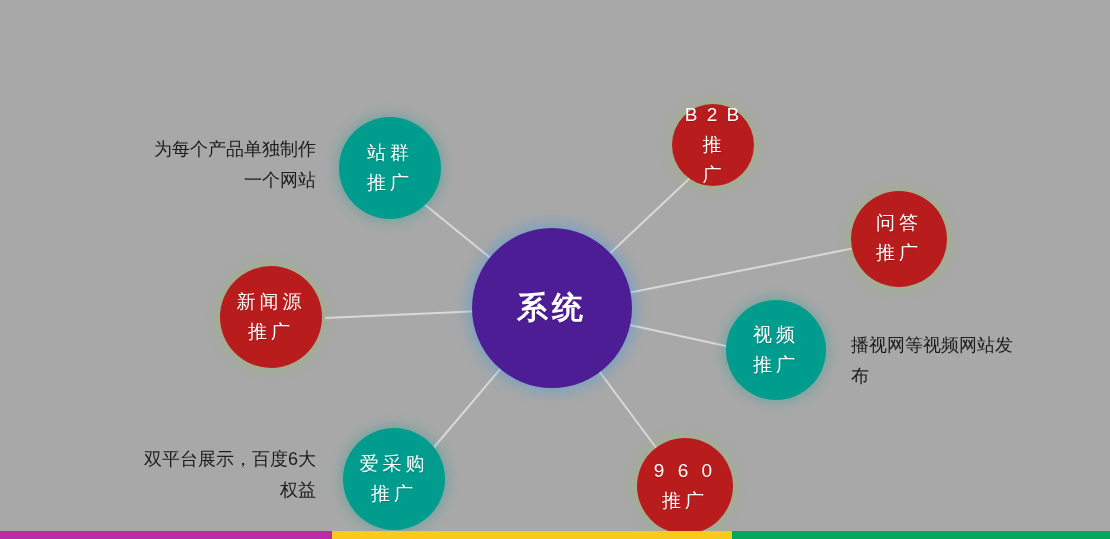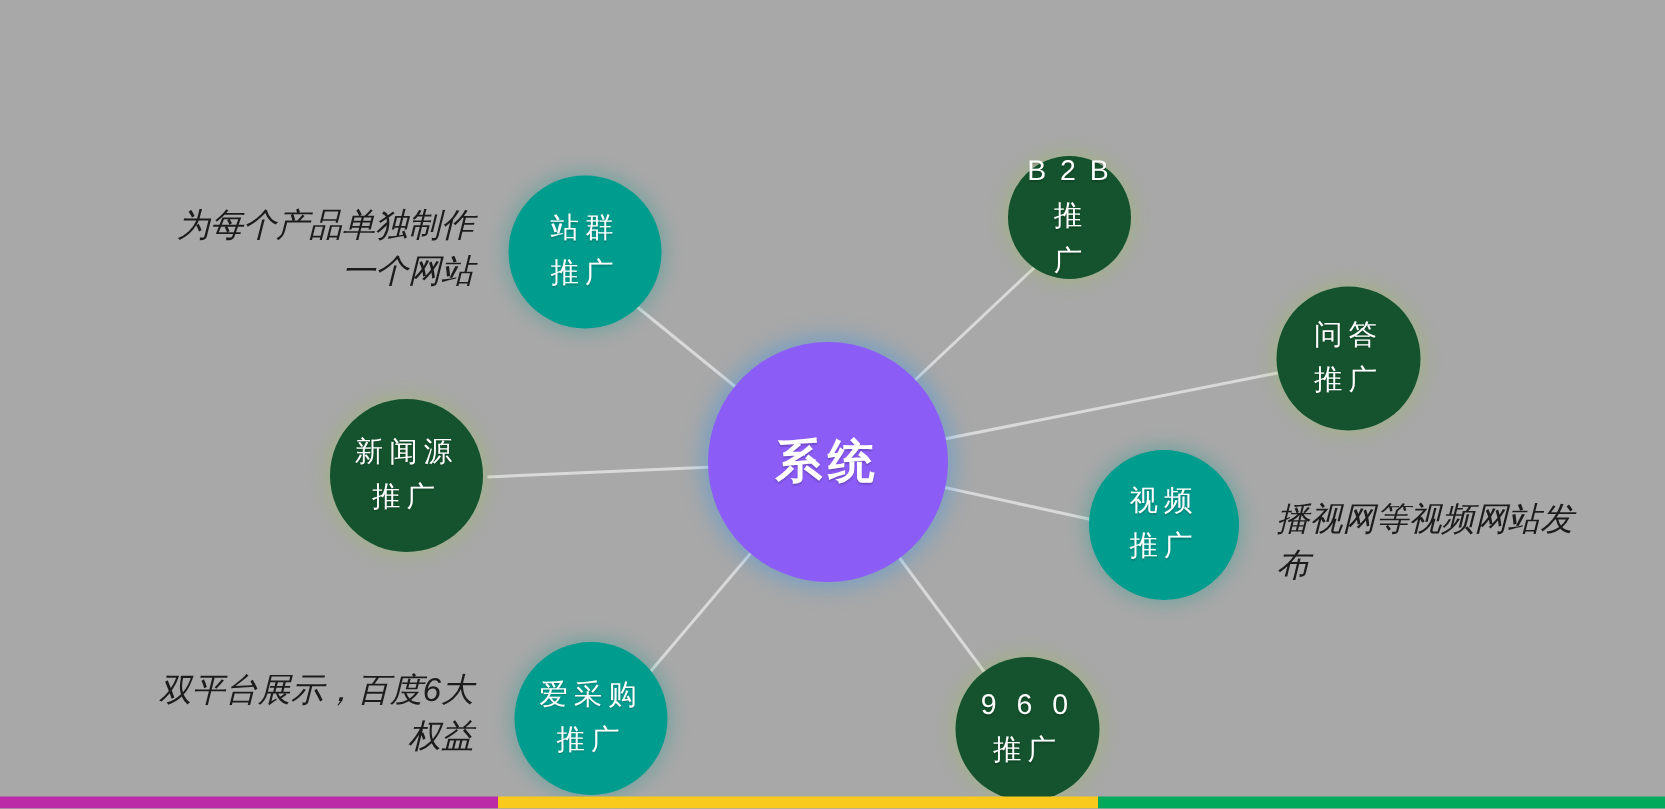--- a/index.html
+++ b/index.html
@@ -48,53 +48,52 @@
     text-align: center;
     color: #ffffff;
     box-sizing: border-box;
   }
   .node-label {
     display: block;
     white-space: nowrap;
     text-shadow: 0 1px 1px rgba(0,0,0,0.18);
   }
   .node.center {
-    background: #8b5cf6;
+    background: #4c1d95;
     box-shadow: 0 0 14px 4px rgba(43,148,240,0.38);
   }
   .node.center .node-label {
     font-size: 31px;
     font-weight: bold;
     letter-spacing: 4px;
   }
   .node.teal {
     background: #009c8e;
     box-shadow: 0 0 12px 3px rgba(0,156,142,0.30);
   }
   .node.green {
-    background: #14532d;
+    background: #b91c1c;
     box-shadow: 0 0 12px 3px rgba(142,198,64,0.28);
   }
   .node .node-label.two-line {
     font-size: 19px;
     line-height: 30px;
     letter-spacing: 4px;
     white-space: pre-line;
   }
   .node.overflow .node-label.two-line {
     font-size: 19px;
     letter-spacing: 2px;
   }
   .annotation {
     position: absolute;
-    font-size: 22px;
+    font-size: 18px;
     line-height: 31px;
     color: #1c1c1c;
     white-space: pre-line;
-    font-style: italic;
   }
   .annotation.right-align { text-align: right; }
   .annotation.left-align { text-align: left; }
   #bottom-strip {
     position: absolute;
     left: 0;
     bottom: 0;
     width: 1110px;
     height: 8px;
     display: flex;

